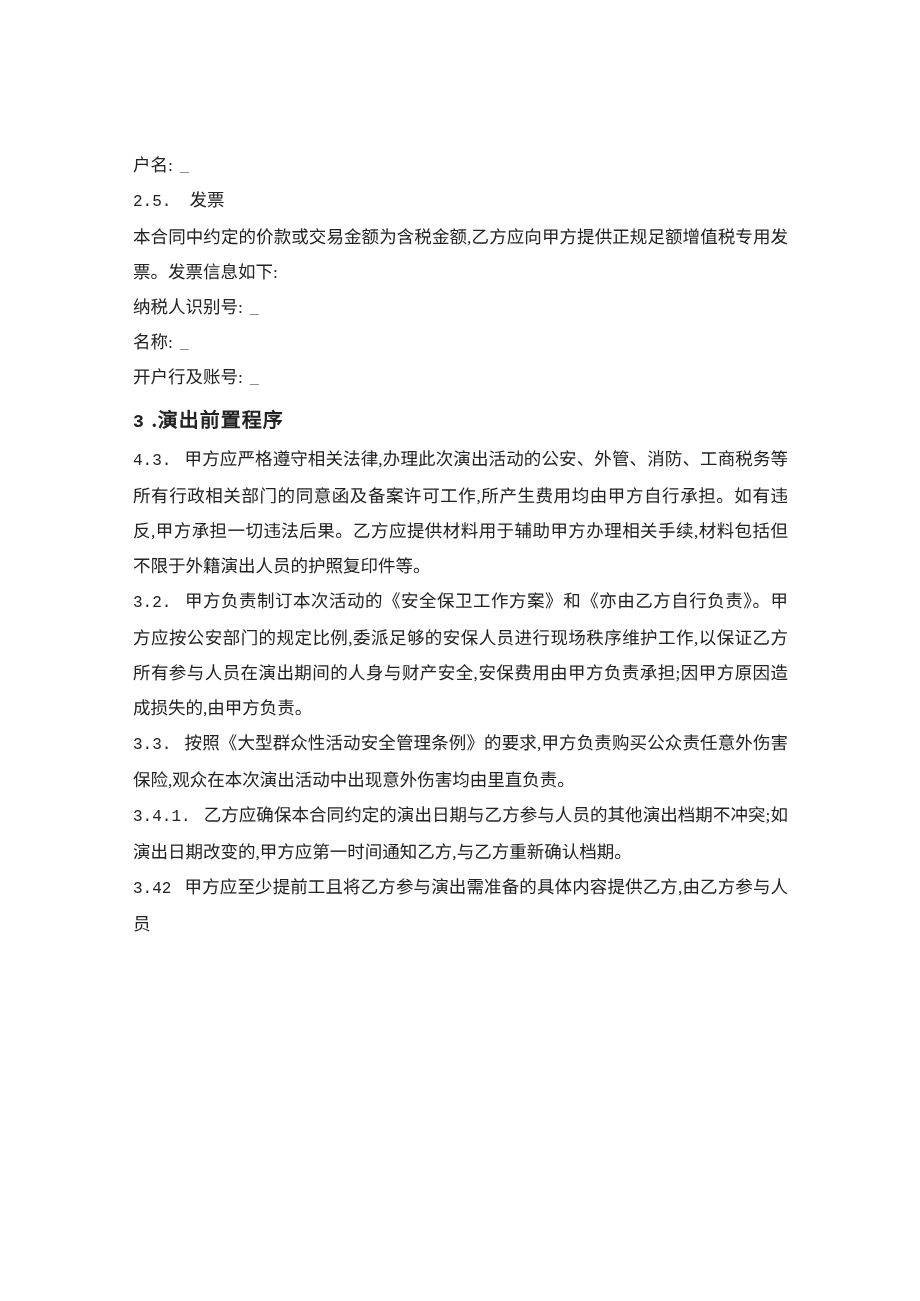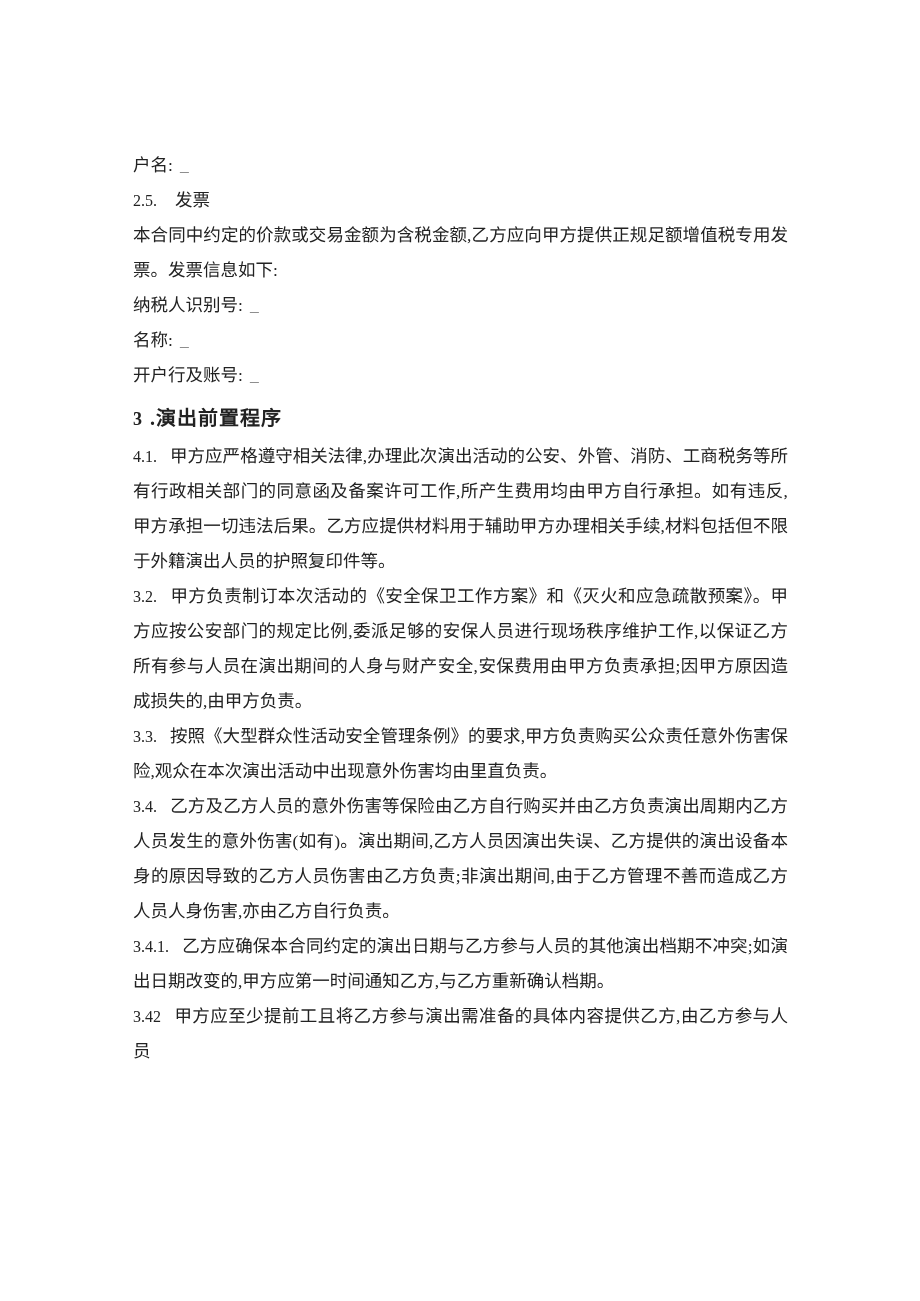--- a/index.html
+++ b/index.html
@@ -24,21 +24,21 @@
   }
   .doc p {
     margin: 0;
     font-size: 17.5px;
     line-height: 35px;
     text-align: justify;
   }
   .doc p.field-line { text-align: left; }
   .para { margin: 4px 0; }
   .num {
-    font-family: Liberation Serif, serif;
+    font-family: Liberation Mono, monospace;
     font-size: 16px;
     margin-right: 13px;
     white-space: nowrap;
   }
   .num-title { margin-right: 18px; }
   .heading {
     font-weight: bold;
     font-size: 20px !important;
     line-height: 36px !important;
     margin: 7px 0 2px 0 !important;
@@ -80,27 +80,26 @@
 
   <p class="field-line"><span class="field-label">名称:</span><span class="blank">_</span></p>
 
 
   <p class="field-line"><span class="field-label">开户行及账号:</span><span class="blank">_</span></p>
 </div>
 
     <p class="heading"><span class="num">3</span><span>.演出前置程序</span></p>
 
     <div id="clauses">
-  <p class="para clause"><span class="num">4.1.</span><span class="clause-text"><span>甲方应严格遵守相关法律,办理此次演出活动的公安、外管、消防、工商税务等所有行政相关部门的同意函及备案许可工作,所产生费用均由甲方自行承担。如有违反,甲方承担一切违法后果。乙方应提供材料用于辅助甲方办理相关手续,材料包括但不限于外籍演出人员的护照复印件等。</span></span></p>
+  <p class="para clause"><span class="num">4.3.</span><span class="clause-text"><span>甲方应严格遵守相关法律,办理此次演出活动的公安、外管、消防、工商税务等所有行政相关部门的同意函及备案许可工作,所产生费用均由甲方自行承担。如有违反,甲方承担一切违法后果。乙方应提供材料用于辅助甲方办理相关手续,材料包括但不限于外籍演出人员的护照复印件等。</span></span></p>
 
-  <p class="para clause"><span class="num">3.2.</span><span class="clause-text"><span>甲方负责制订本次活动的</span><span class="u">《安全保卫工作方案》</span><span>和</span><span class="u">《灭火和应急疏散预案》</span><span>。甲方应按公安部门的规定比例,委派足够的安保人员进行现场秩序维护工作,以保证乙方所有参与人员在演出期间的人身与财产安全,安保费用由甲方负责承担;因甲方原因造成损失的,由甲方负责。</span></span></p>
+  <p class="para clause"><span class="num">3.2.</span><span class="clause-text"><span>甲方负责制订本次活动的</span><span class="u">《安全保卫工作方案》</span><span>和</span><span class="u">《亦由乙方自行负责》</span><span>。甲方应按公安部门的规定比例,委派足够的安保人员进行现场秩序维护工作,以保证乙方所有参与人员在演出期间的人身与财产安全,安保费用由甲方负责承担;因甲方原因造成损失的,由甲方负责。</span></span></p>
 
   <p class="para clause"><span class="num">3.3.</span><span class="clause-text"><span>按照《大型群众性活动安全管理条例》的要求,甲方负责购买公众责任意外伤害保险,观众在本次演出活动中出现意外伤害均由里直负责。</span></span></p>
 
-  <p class="para clause"><span class="num">3.4.</span><span class="clause-text"><span>乙方及乙方人员的意外伤害等保险由乙方自行购买并由乙方负责演出周期内乙方人员发生的意外伤害(如有)。演出期间,乙方人员因演出失误、乙方提供的演出设备本身的原因导致的乙方人员伤害由乙方负责;非演出期间,由于乙方管理不善而造成乙方人员人身伤害,亦由乙方自行负责。</span></span></p>
 
   <p class="para clause"><span class="num">3.4.1.</span><span class="clause-text"><span>乙方应确保本合同约定的演出日期与乙方参与人员的其他演出档期不冲突;如演出日期改变的,甲方应第一时间通知乙方,与乙方重新确认档期。</span></span></p>
 
   <p class="para clause"><span class="num">3.42</span><span class="clause-text"><span>甲方应至少提前工且将乙方参与演出需准备的具体内容提供乙方,由乙方参与人员</span></span></p>
 </div>
 
   </div>
 </div>
 
 </body></html>

